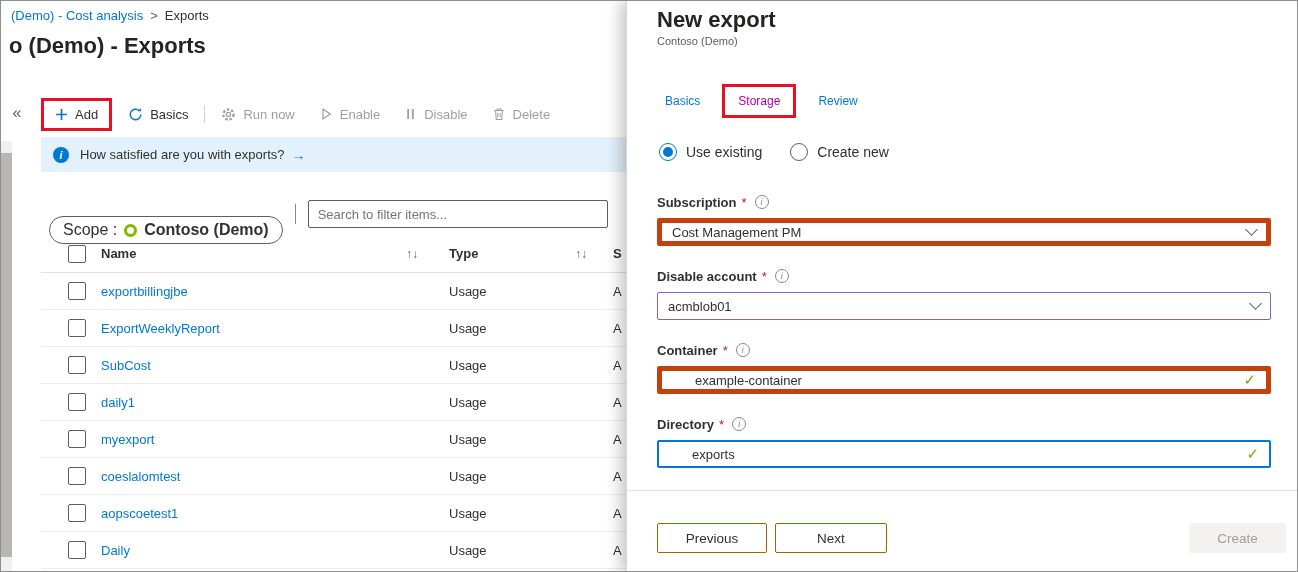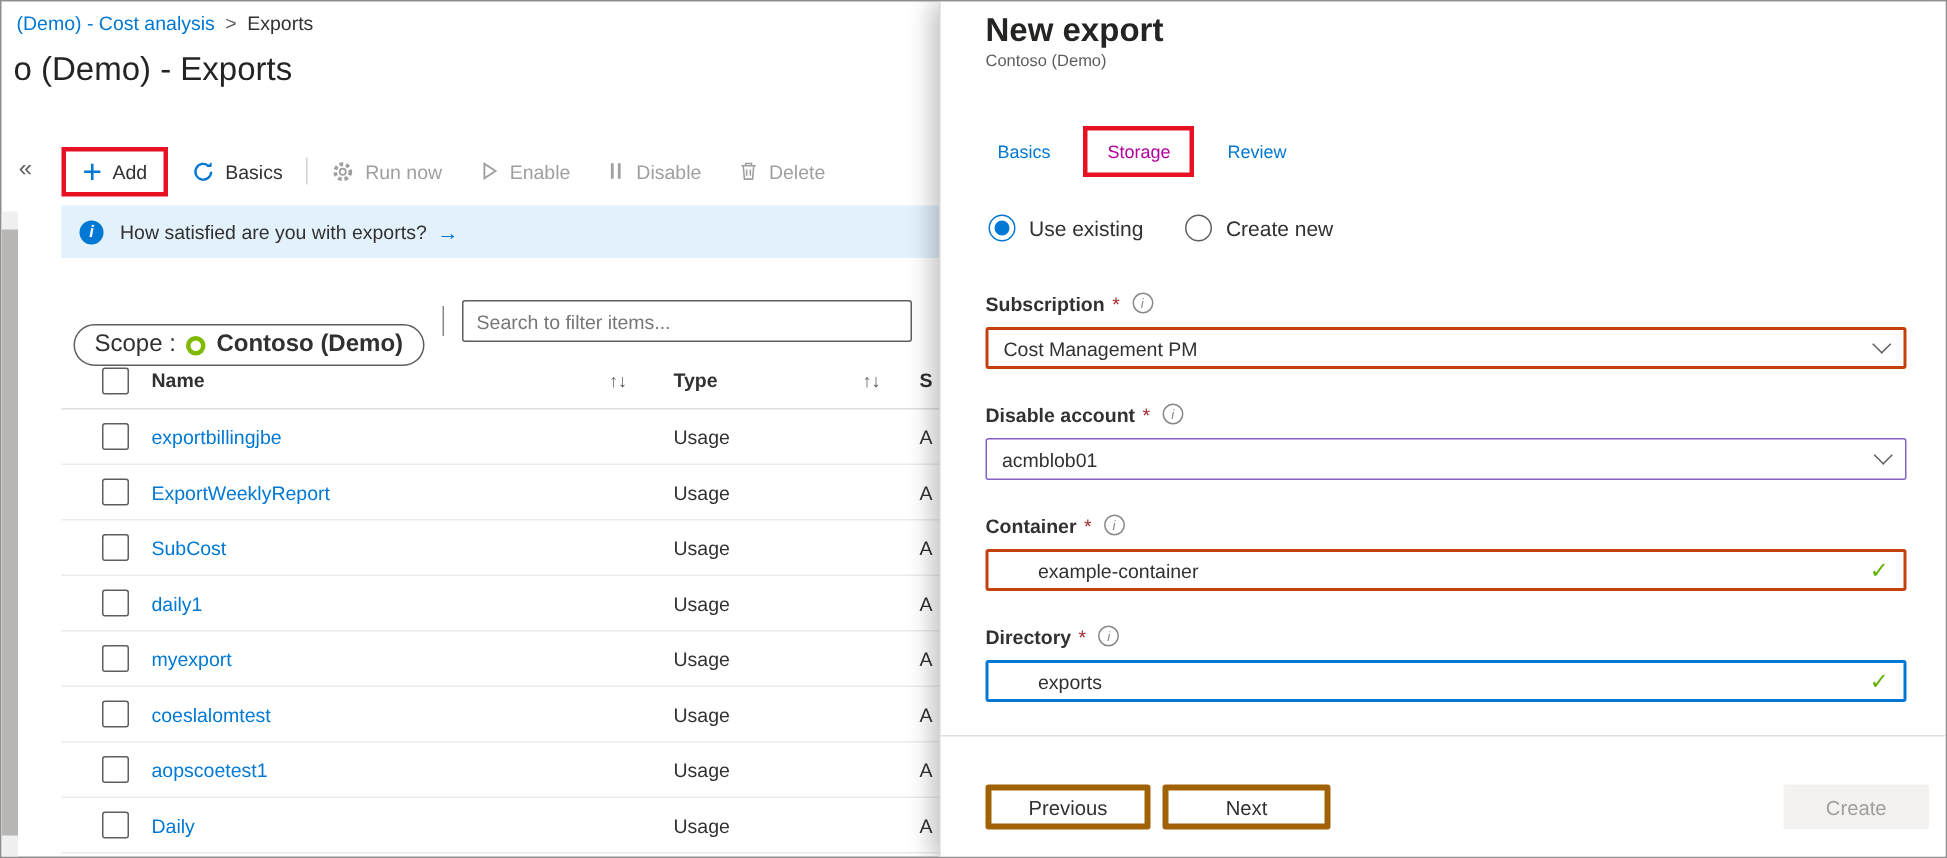--- a/index.html
+++ b/index.html
@@ -14,21 +14,21 @@
   }
   a { text-decoration: none; }
   button { background: none; border: none; font: inherit; cursor: pointer; }
 
   
   .breadcrumb { position: absolute; left: 10px; top: 7px; font-size: 13px; display: flex; align-items: center; gap: 7px; }
   .bc-link { color: #0078d4; cursor: pointer; }
   .bc-sep { color: #605e5c; }
   .bc-current { color: #323130; }
 
-  .page-title { position: absolute; left: 8px; top: 32px; font-size: 22px; font-weight: 400; color: #252423; }
+  .page-title { position: absolute; left: 8px; top: 32px; font-size: 22px; font-weight: 700; color: #252423; }
 
   .collapse-btn { position: absolute; left: 5px; top: 100px; font-size: 16px; color: #605e5c; width: 22px; height: 24px; display:flex; align-items:center; justify-content:center; }
   .left-scroll-track { position: absolute; left: 0; top: 140px; width: 11px; height: 431px; background: #f0f0f0; }
   .left-scroll-thumb { position: absolute; left: 0; top: 12px; width: 11px; height: 404px; background: #b8b6b4; }
 
   
   .toolbar { position: absolute; left: 40px; top: 92px; height: 42px; display: flex; align-items: center; font-size: 13px; }
   .tb-btn { display: flex; align-items: center; gap: 7px; color: #323130; padding: 5px 4px; }
   .tb-btn.disabled { color: #a19f9d; cursor: default; }
   .red-box-add { border: 3px solid #e81123; padding: 1px 7px; margin-right: 12px; display: flex; align-items: center; }
@@ -81,30 +81,30 @@
   .radio-circle { width: 18px; height: 18px; border-radius: 50%; border: 1px solid #605e5c; display: flex; align-items: center; justify-content: center; flex: none; }
   .radio-circle.selected { border-color: #0078d4; }
   .radio-dot { width: 10px; height: 10px; border-radius: 50%; background: #0078d4; }
 
   .fields { position: absolute; left: 30px; right: 28px; top: 192px; }
   .field { margin-bottom: 21px; }
   .field-label { display: flex; align-items: center; gap: 5px; height: 18px; font-size: 13px; }
   .lbl { font-weight: 700; color: #323130; }
   .req { color: #a4262c; }
   .info-i { width: 14px; height: 14px; border: 1px solid #8a8886; border-radius: 50%; color: #8a8886; font-size: 9px; font-style: italic; display: inline-flex; align-items: center; justify-content: center; margin-left: 3px; }
-  .control { margin-top: 7px; height: 28px; border: 2px solid #c2410c; border-radius: 2px; display: flex; align-items: center; padding: 0 10px; font-size: 13px; background: #fff; cursor: pointer; }
+  .control { margin-top: 7px; height: 28px; border: 5px solid #c2410c; border-radius: 2px; display: flex; align-items: center; padding: 0 10px; font-size: 13px; background: #fff; cursor: pointer; }
   .control.purple { border: 1.5px solid #8661c5; }
   .control.focused { border: 2px solid #0078d4; }
   .chevron { width: 9px; height: 9px; border-right: 1.6px solid #605e5c; border-bottom: 1.6px solid #605e5c; transform: rotate(45deg); margin-left: auto; margin-top: -5px; }
   .control input { border: none; outline: none; flex: 1; font: inherit; color: inherit; background: transparent; padding: 0; margin-left: 23px; }
   .check { margin-left: auto; color: #5db300; font-size: 15px; }
 
   .panel-divider { position: absolute; left: 0; right: 0; top: 489px; height: 1px; background: #e1dfdd; }
   .panel-footer { position: absolute; left: 30px; right: 13px; top: 522px; height: 30px; display: flex; align-items: center; }
-  .btn-outline { height: 30px; border: 4px solid #a16207; border-radius: 2px; background: #fff; color: #323130; font-size: 13.5px; display: flex; align-items: center; justify-content: center; }
+  .btn-outline { height: 30px; border: 1px solid #a16207; border-radius: 2px; background: #fff; color: #323130; font-size: 13.5px; display: flex; align-items: center; justify-content: center; }
   .btn-previous { width: 110px; }
   .btn-next { width: 112px; margin-left: 8px; }
   .btn-create { margin-left: auto; width: 97px; height: 30px; background: #f3f2f1; color: #a19f9d; border-radius: 2px; font-size: 13.5px; display: flex; align-items: center; justify-content: center; cursor: default; }
 </style>
 </head>
 <body>
 
 <div class="breadcrumb">
   <a class="bc-link">(Demo) - Cost analysis</a>
   <span class="bc-sep">&gt;</span>

